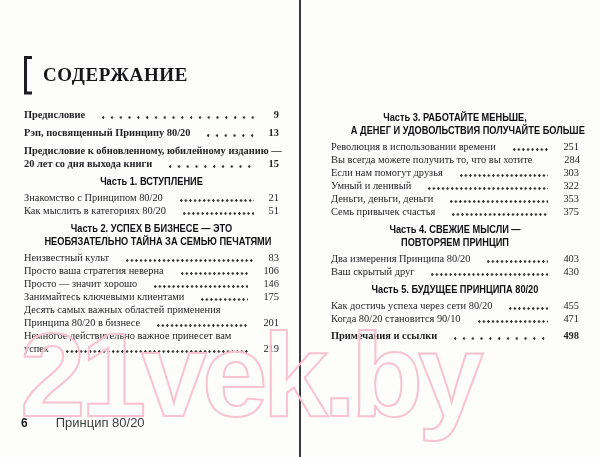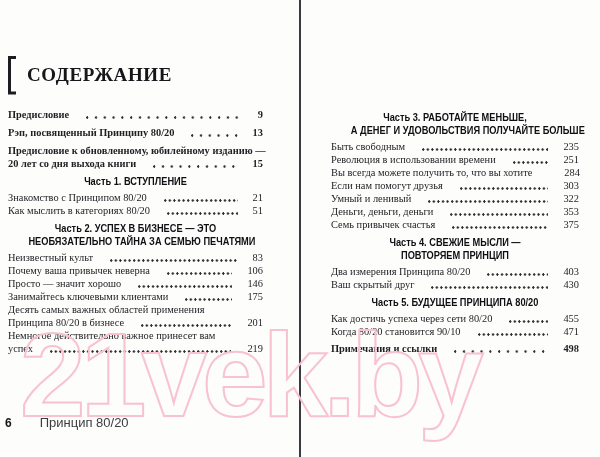--- a/index.html
+++ b/index.html
@@ -4,21 +4,21 @@
 <style>
   * { margin:0; padding:0; box-sizing:border-box; }
   html,body { width:600px; height:457px; }
   body {
     position:relative; overflow:hidden;
     background:#fdfdfc;
     font-family:"Liberation Serif", serif;
     color:#1f1f24;
   }
   .page { position:absolute; top:0; height:100%; }
-  .page.left  { left:0;   width:304px; }
+  .page.left  { left:16px;   width:304px; }
   .page.right { left:301px; width:299px; }
   .gutter {
     position:absolute; left:299px; top:0;
     width:2px; height:100%;
   }
 
   
   .toc-title { position:absolute; top:56px; left:8px; display:flex; align-items:center; }
   .bracket { position:relative; width:9px; height:38px; margin-right:10px; }
   .bracket::before { content:""; position:absolute; left:0; top:0; bottom:0; width:2.5px; background:#1c1c21; }
@@ -126,21 +126,21 @@
       </div>
       <div class="entry">
         <div class="eline">
           <span class="etext">Неизвестный культ</span>
           <span class="dots"></span>
           <span class="pg">83</span>
         </div>
       </div>
       <div class="entry">
         <div class="eline">
-          <span class="etext">Почему ваша привычек неверна</span>
+          <span class="etext">Просто ваша стратегия неверна</span>
           <span class="dots"></span>
           <span class="pg">106</span>
         </div>
       </div>
       <div class="entry">
         <div class="eline">
           <span class="etext">Просто — значит хорошо</span>
           <span class="dots"></span>
           <span class="pg">146</span>
         </div>
@@ -182,27 +182,20 @@
 <div class="gutter" style="background: rgb(58, 58, 66);"></div>
 
 <div class="page right">
   <div class="toc-list" id="right-list">
       <div class="sec-heading">
         <div class="hline">Часть 3. РАБОТАЙТЕ МЕНЬШЕ,</div>
         <div class="hline">А ДЕНЕГ И УДОВОЛЬСТВИЯ ПОЛУЧАЙТЕ БОЛЬШЕ</div>
       </div>
       <div class="entry">
         <div class="eline">
-          <span class="etext">Быть свободным</span>
-          <span class="dots"></span>
-          <span class="pg">235</span>
-        </div>
-      </div>
-      <div class="entry">
-        <div class="eline">
           <span class="etext">Революция в использовании времени</span>
           <span class="dots"></span>
           <span class="pg">251</span>
         </div>
       </div>
       <div class="entry">
         <div class="eline">
           <span class="etext">Вы всегда можете получить то, что вы хотите</span>
           <span class="dots"></span>
           <span class="pg">284</span>

